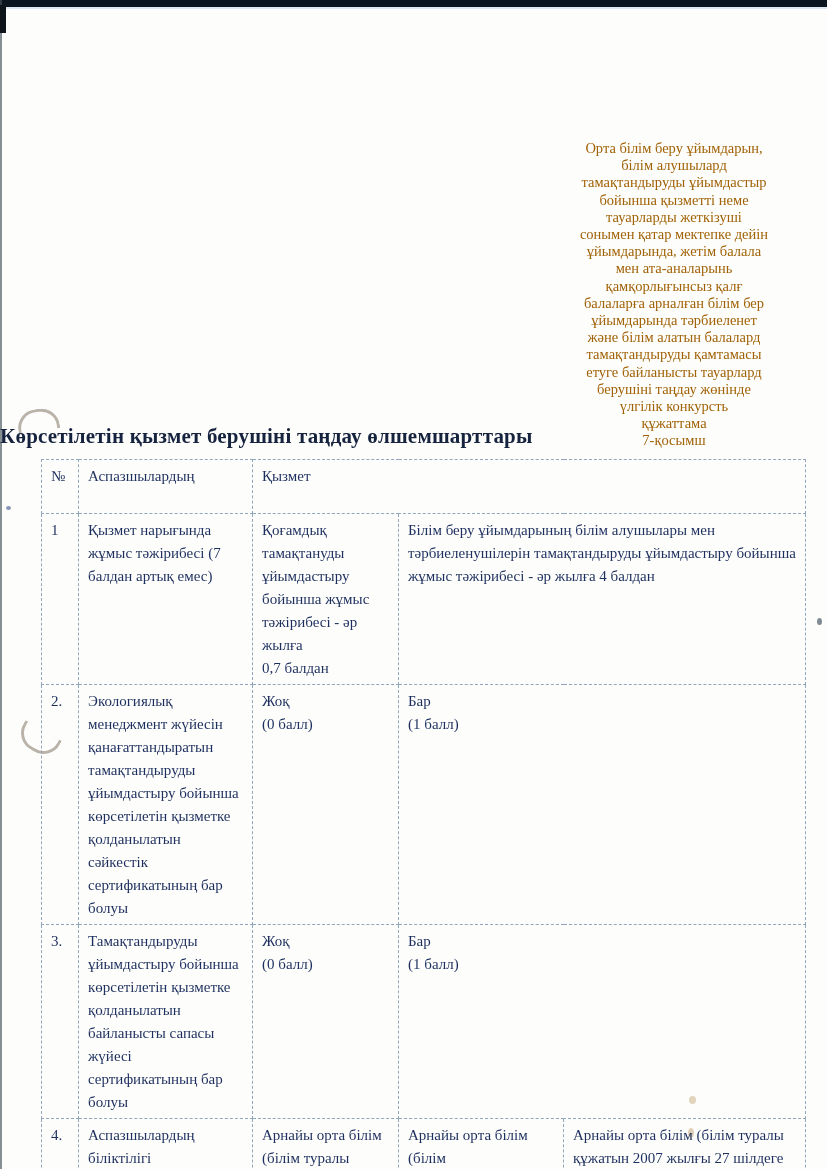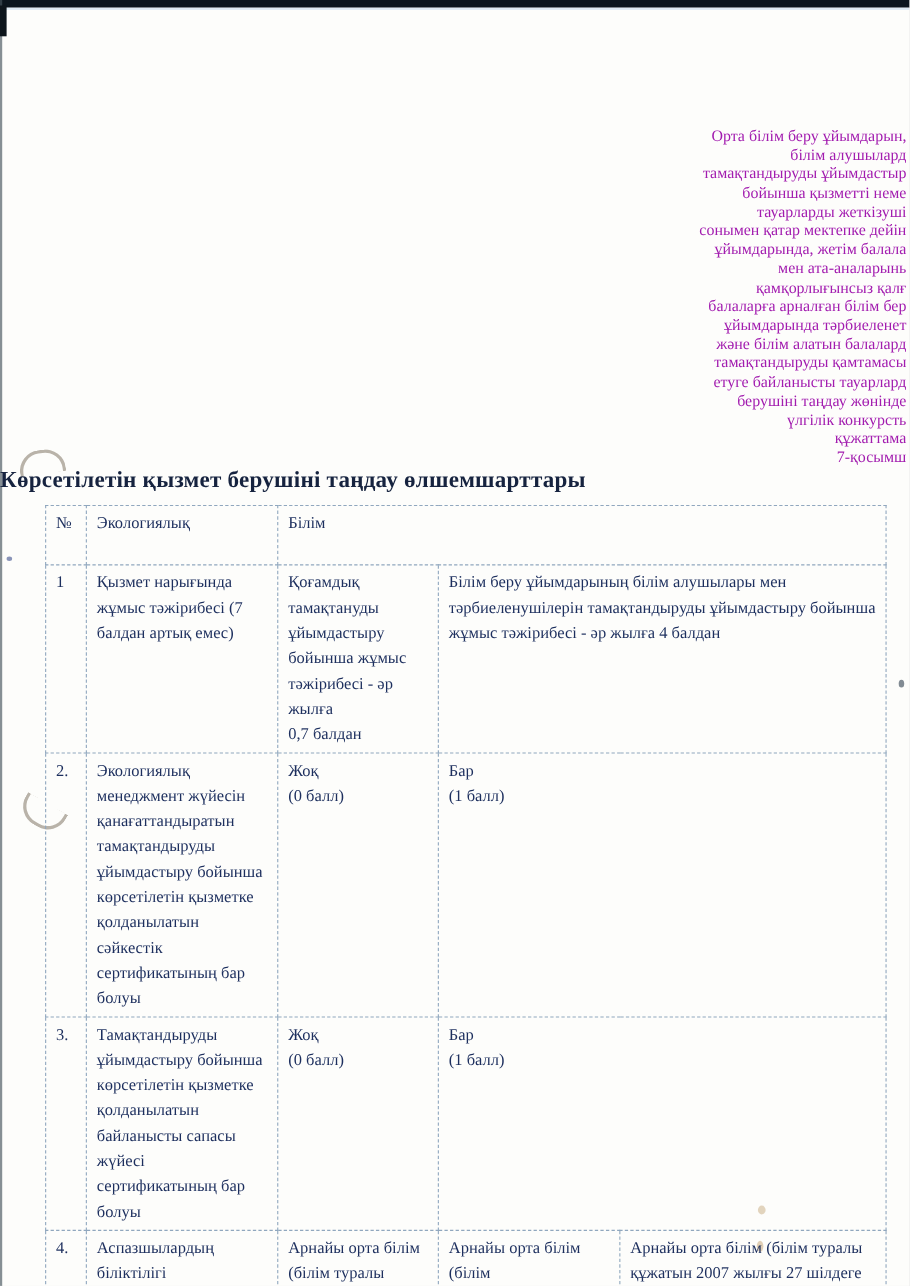--- a/index.html
+++ b/index.html
@@ -19,24 +19,24 @@
   .hole{position:absolute;border:3px solid #b9b3a9;background:transparent;}
   .hole-1{left:17px;top:409px;width:36px;height:19px;border-bottom:none;border-radius:19px 19px 0 0;transform:rotate(-8deg);}
   .hole-2{left:17px;top:729px;width:36px;height:20px;border-bottom:none;border-radius:19px 19px 0 0;transform:rotate(-150deg);}
   .speck{position:absolute;border-radius:50%;}
   .speck-a{left:6px;top:506px;width:5px;height:4px;background:#6b79a8;opacity:.8;}
   .speck-b{left:817px;top:618px;width:5px;height:7px;background:#4c5a66;opacity:.7;}
   .speck-c{left:688px;top:1128px;width:6px;height:10px;background:#d9c3a4;opacity:.8;}
   .speck-d{left:689px;top:1096px;width:7px;height:8px;background:#d8c6a8;opacity:.75;}
   
   .header-note{
-    position:absolute;top:116px;right:3px;width:300px;
-    text-align:right;
+    position:absolute;top:140px;right:3px;width:300px;
+    text-align:center;
     font-size:14.5px;line-height:17.2px;
-    color:#a21caf;
+    color:#a16207;
     white-space:pre-line;
   }
   
   .doc-title{
     position:absolute;left:0;top:424px;width:750px;
     text-align:left;font-weight:bold;font-size:21px;color:#16233f;
     letter-spacing:.2px;
   }
   
   table.criteria{
@@ -99,22 +99,22 @@
     <colgroup>
       <col style="width:37px">
         <col style="width:174px">
         <col style="width:146px">
         <col style="width:165px">
         <col style="width:242px">
     </colgroup>
     <tbody>
         <tr class="h-row">
       <td class="num">№</td>
-      <td>Экологиялық</td>
-      <td colspan="3">Білім</td>
+      <td>Аспазшылардың</td>
+      <td colspan="3">Қызмет</td>
     </tr>
     <tr class="r1">
       <td class="num">1</td>
       <td>Қызмет нарығында жұмыс тәжірибесі (7 балдан артық емес)</td>
       <td>Қоғамдық
 тамақтануды
 ұйымдастыру
 бойынша жұмыс
 тәжірибесі - әр жылға
 0,7 балдан</td>

